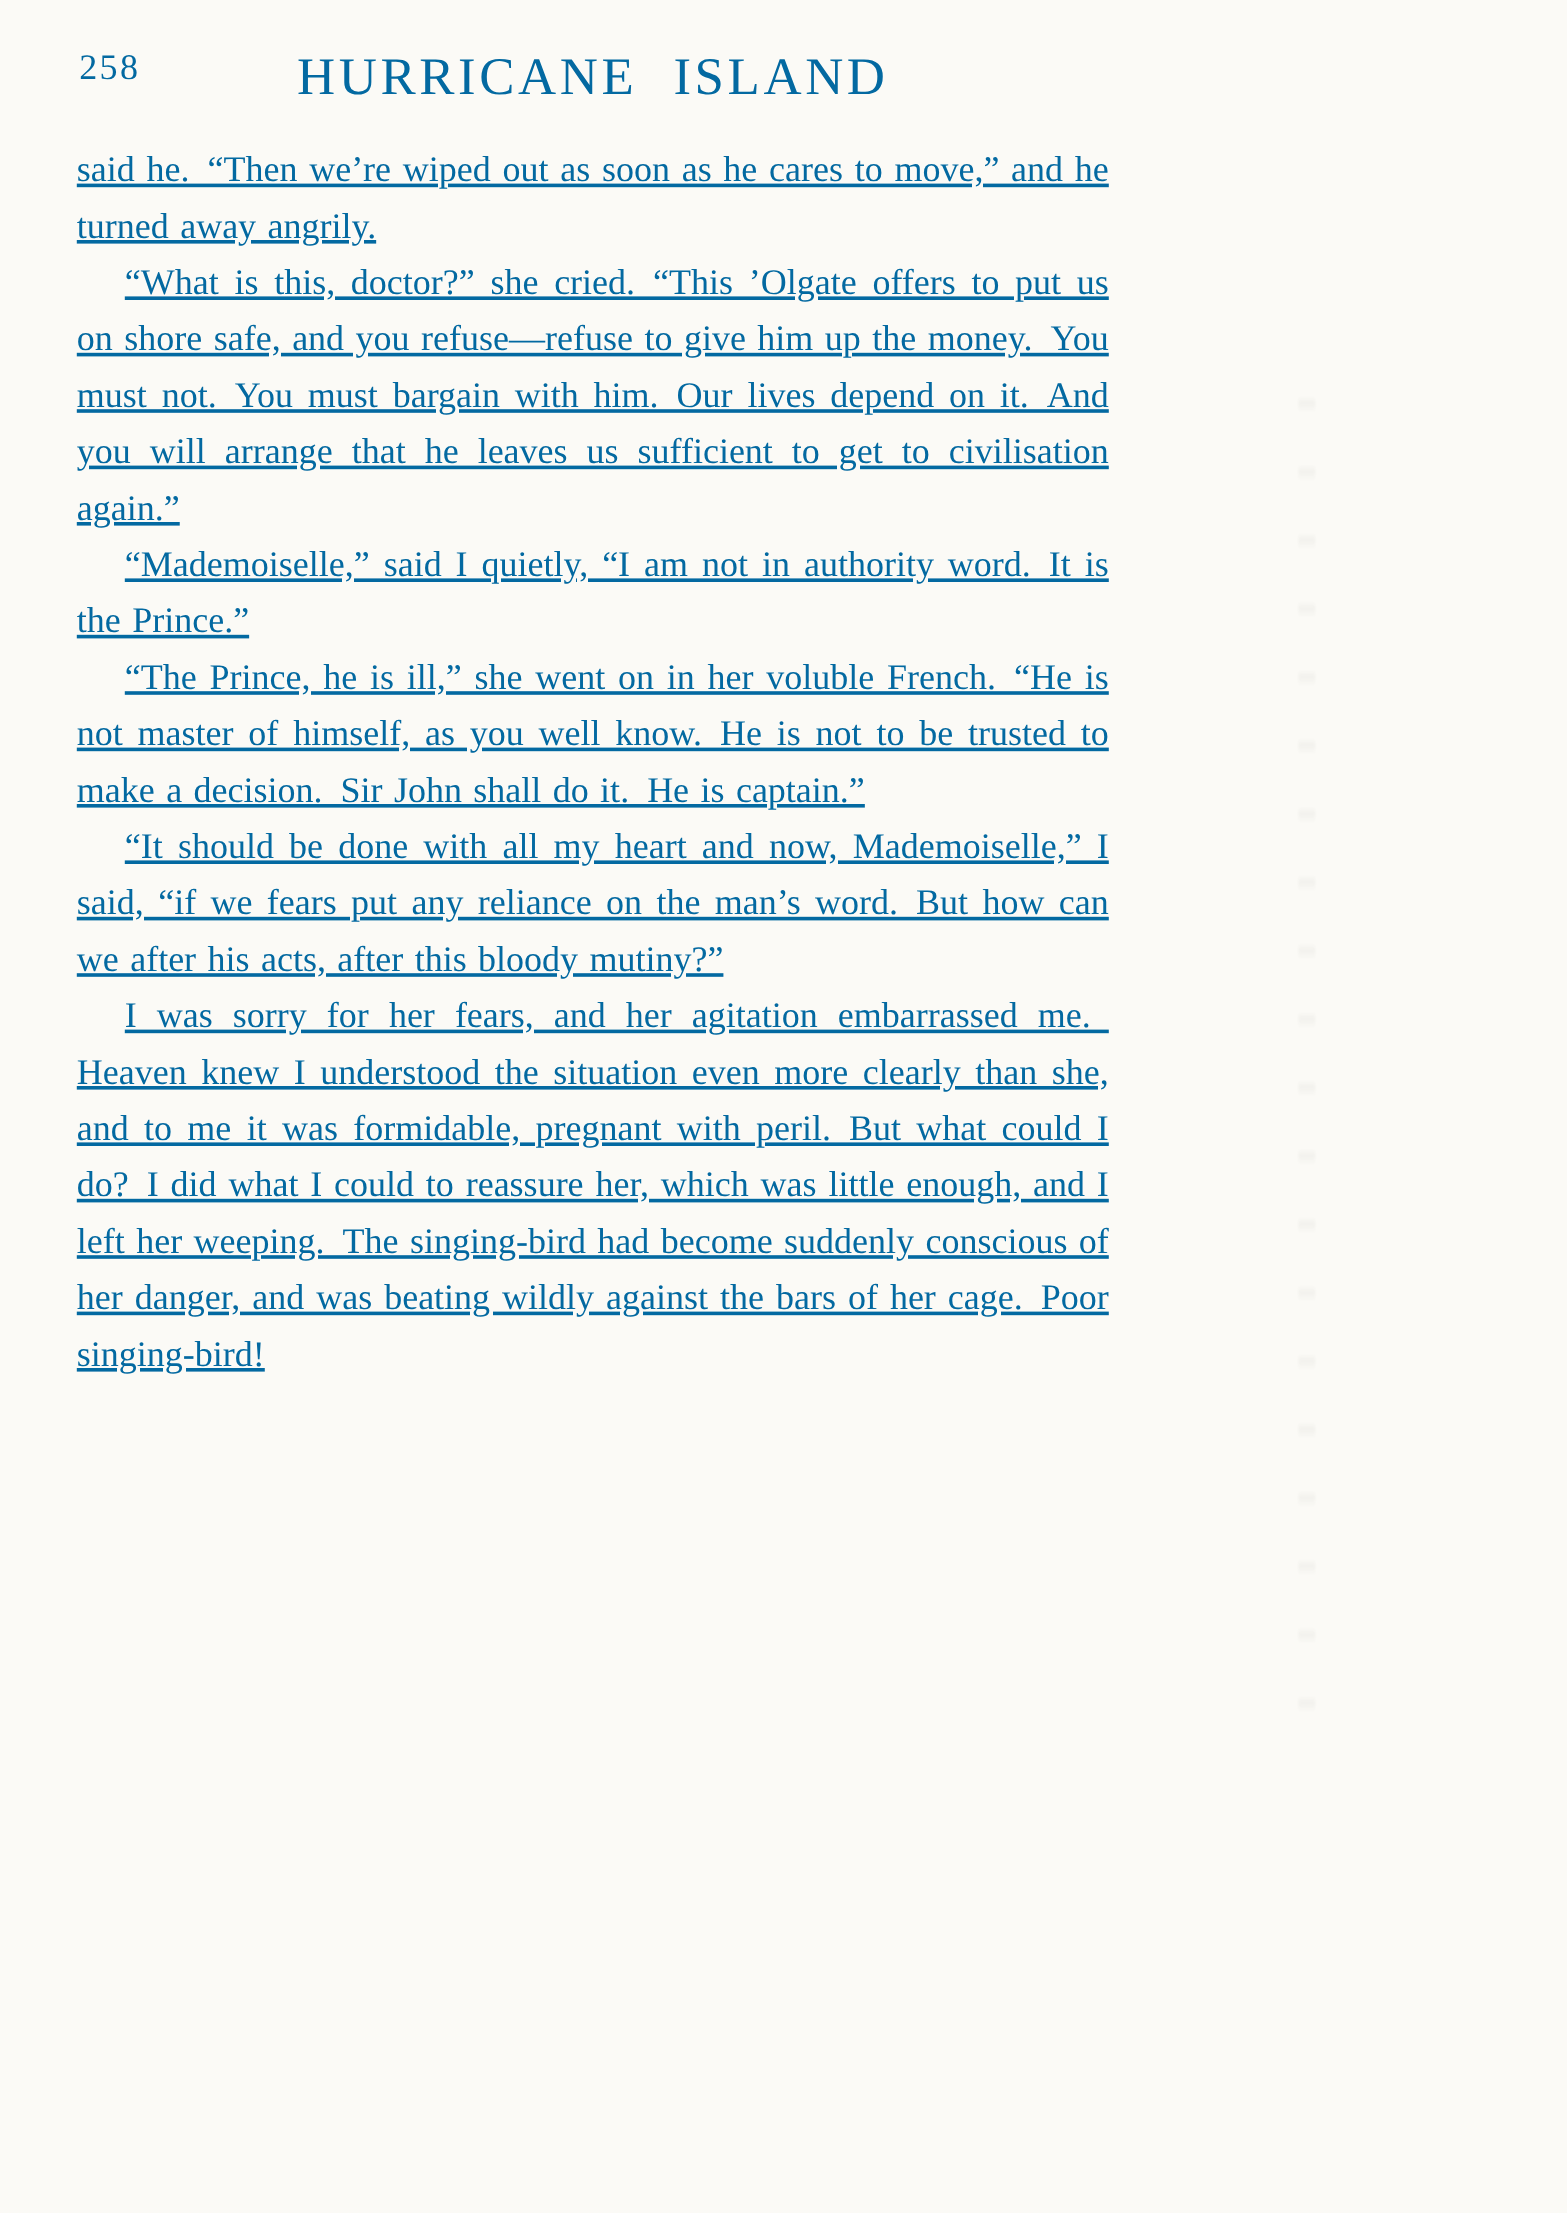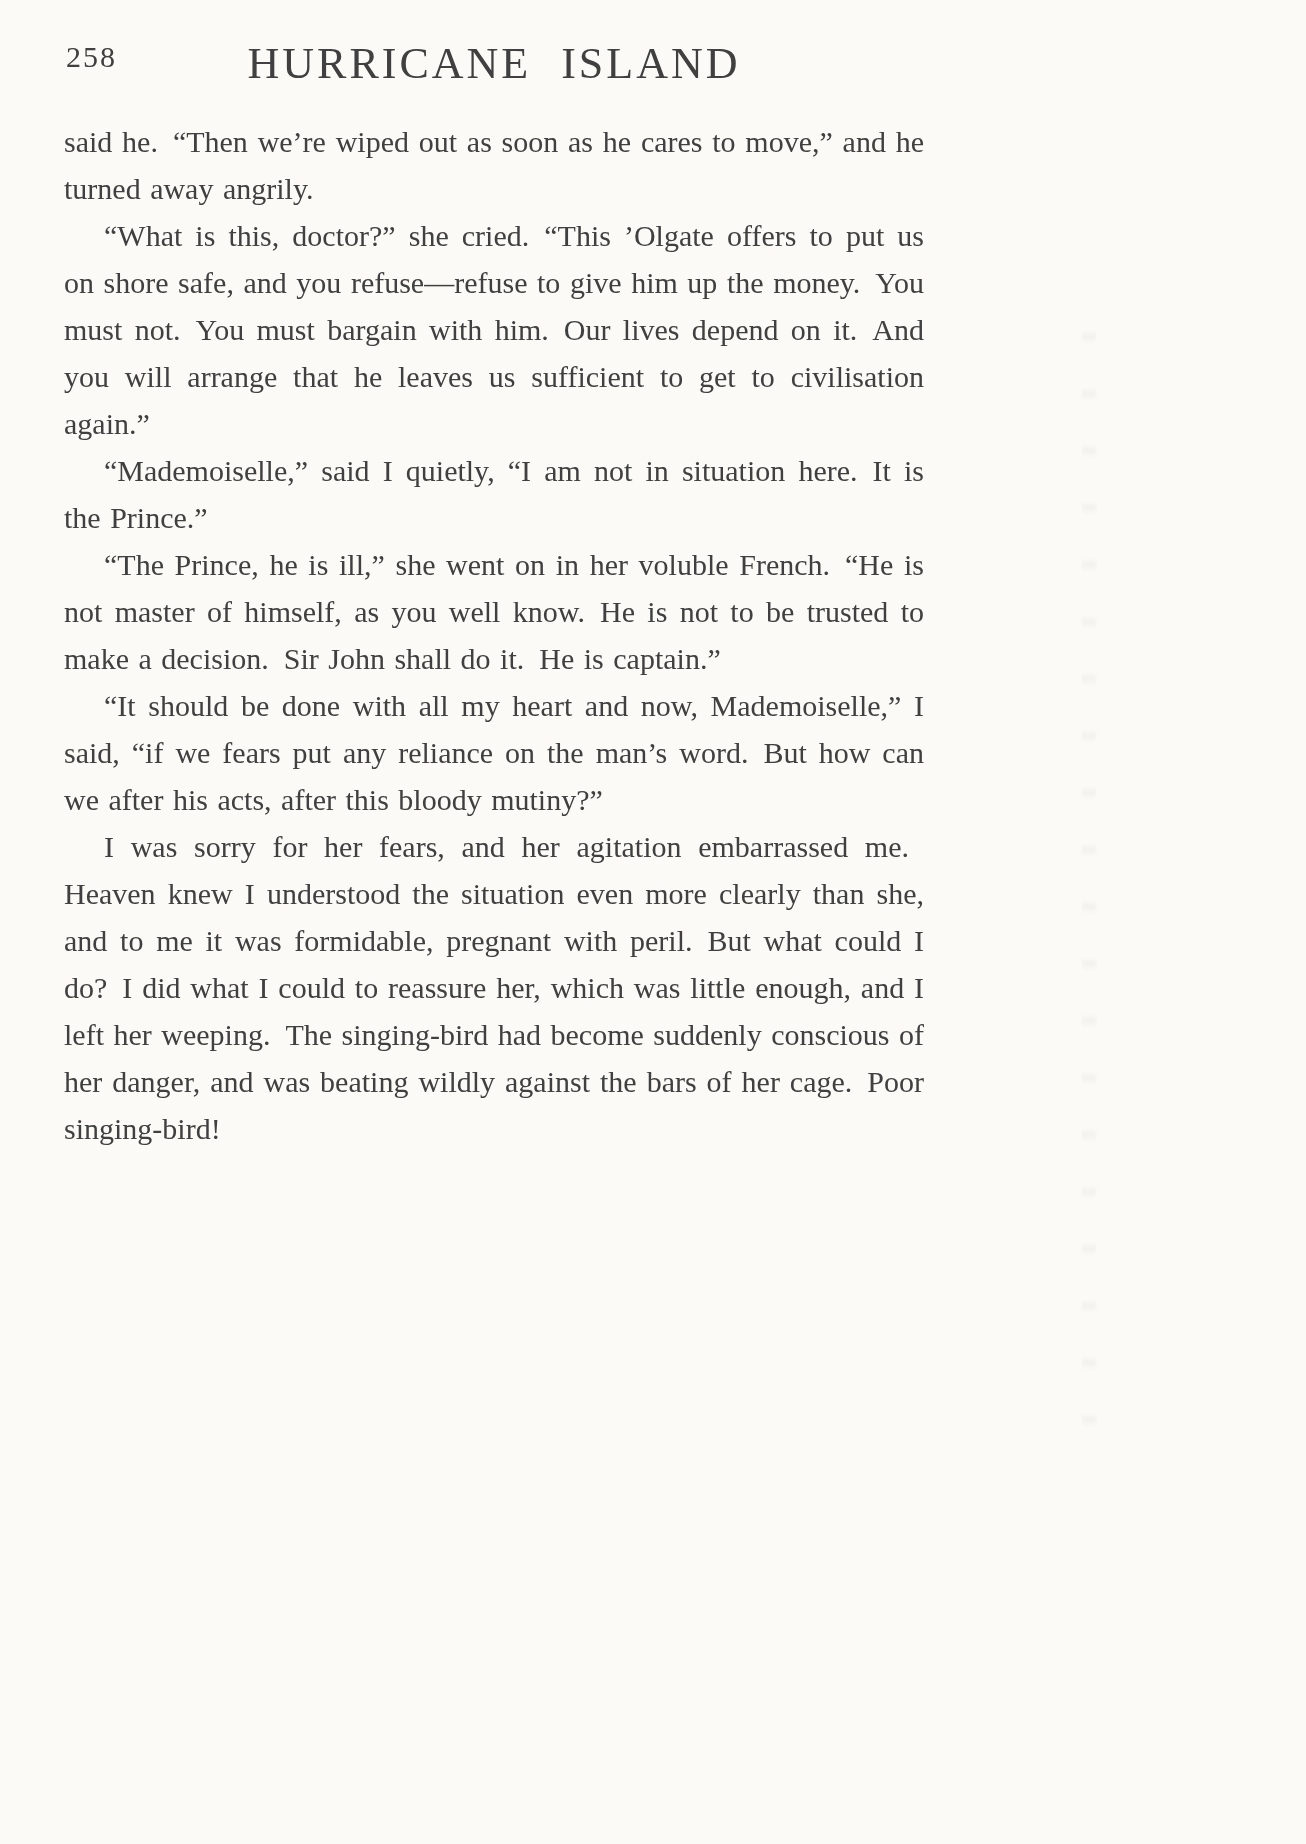--- a/index.html
+++ b/index.html
@@ -4,21 +4,21 @@
 <style>
   html, body { margin: 0; padding: 0; }
   body { background: #d9d8d4; }
 
   .page {
     position: relative;
     width: 1306px;
     height: 1844px;
     margin: 0 auto;
     background: #fbfaf6;
-    color: #404040;
+    color: #0369a1;
     font-family: "Liberation Serif", "DejaVu Serif", serif;
     box-sizing: border-box;
     padding: 30px 0 0 64px;
     overflow: hidden;
   }
 
   .column { width: 860px; }
 
   .header-row {
     position: relative;
@@ -40,20 +40,21 @@
     padding-top: 8px;
     white-space: nowrap;
   }
 
   .body-text .para {
     font-size: 30px;
     line-height: 47px;
     text-align: justify;
     word-spacing: 2px;
     margin: 0;
+    text-decoration: underline;
   }
   .body-text .para.indent { text-indent: 40px; }
 
   
   .scan-artifact {
     position: absolute;
     top: 330px;
     left: 1082px;
     width: 14px;
     height: 1120px;
@@ -76,21 +77,21 @@
   <div class="column">
 
     <div class="header-row">
       <span class="page-number">258</span>
       <div class="running-title">HURRICANE ISLAND</div>
     </div>
 
     <div class="body-text">
         <p class="para">said he. “Then we’re wiped out as soon as he cares to move,” and he turned away angrily.</p>
         <p class="para indent">“What is this, doctor?” she cried. “This ’Olgate offers to put us on shore safe, and you refuse—refuse to give him up the money. You must not. You must bargain with him. Our lives depend on it. And you will arrange that he leaves us sufficient to get to civilisation again.”</p>
-        <p class="para indent">“Mademoiselle,” said I quietly, “I am not in situation here. It is the Prince.”</p>
+        <p class="para indent">“Mademoiselle,” said I quietly, “I am not in authority word. It is the Prince.”</p>
         <p class="para indent">“The Prince, he is ill,” she went on in her voluble French. “He is not master of himself, as you well know. He is not to be trusted to make a decision. Sir John shall do it. He is captain.”</p>
         <p class="para indent">“It should be done with all my heart and now, Mademoiselle,” I said, “if we fears put any reliance on the man’s word. But how can we after his acts, after this bloody mutiny?”</p>
         <p class="para indent">I was sorry for her fears, and her agitation embarrassed me. Heaven knew I understood the situation even more clearly than she, and to me it was formidable, pregnant with peril. But what could I do? I did what I could to reassure her, which was little enough, and I left her weeping. The singing-bird had become suddenly conscious of her danger, and was beating wildly against the bars of her cage. Poor singing-bird!</p>
       </div>
 
   </div>
 
   <div class="scan-artifact"></div>
 
 </div>

